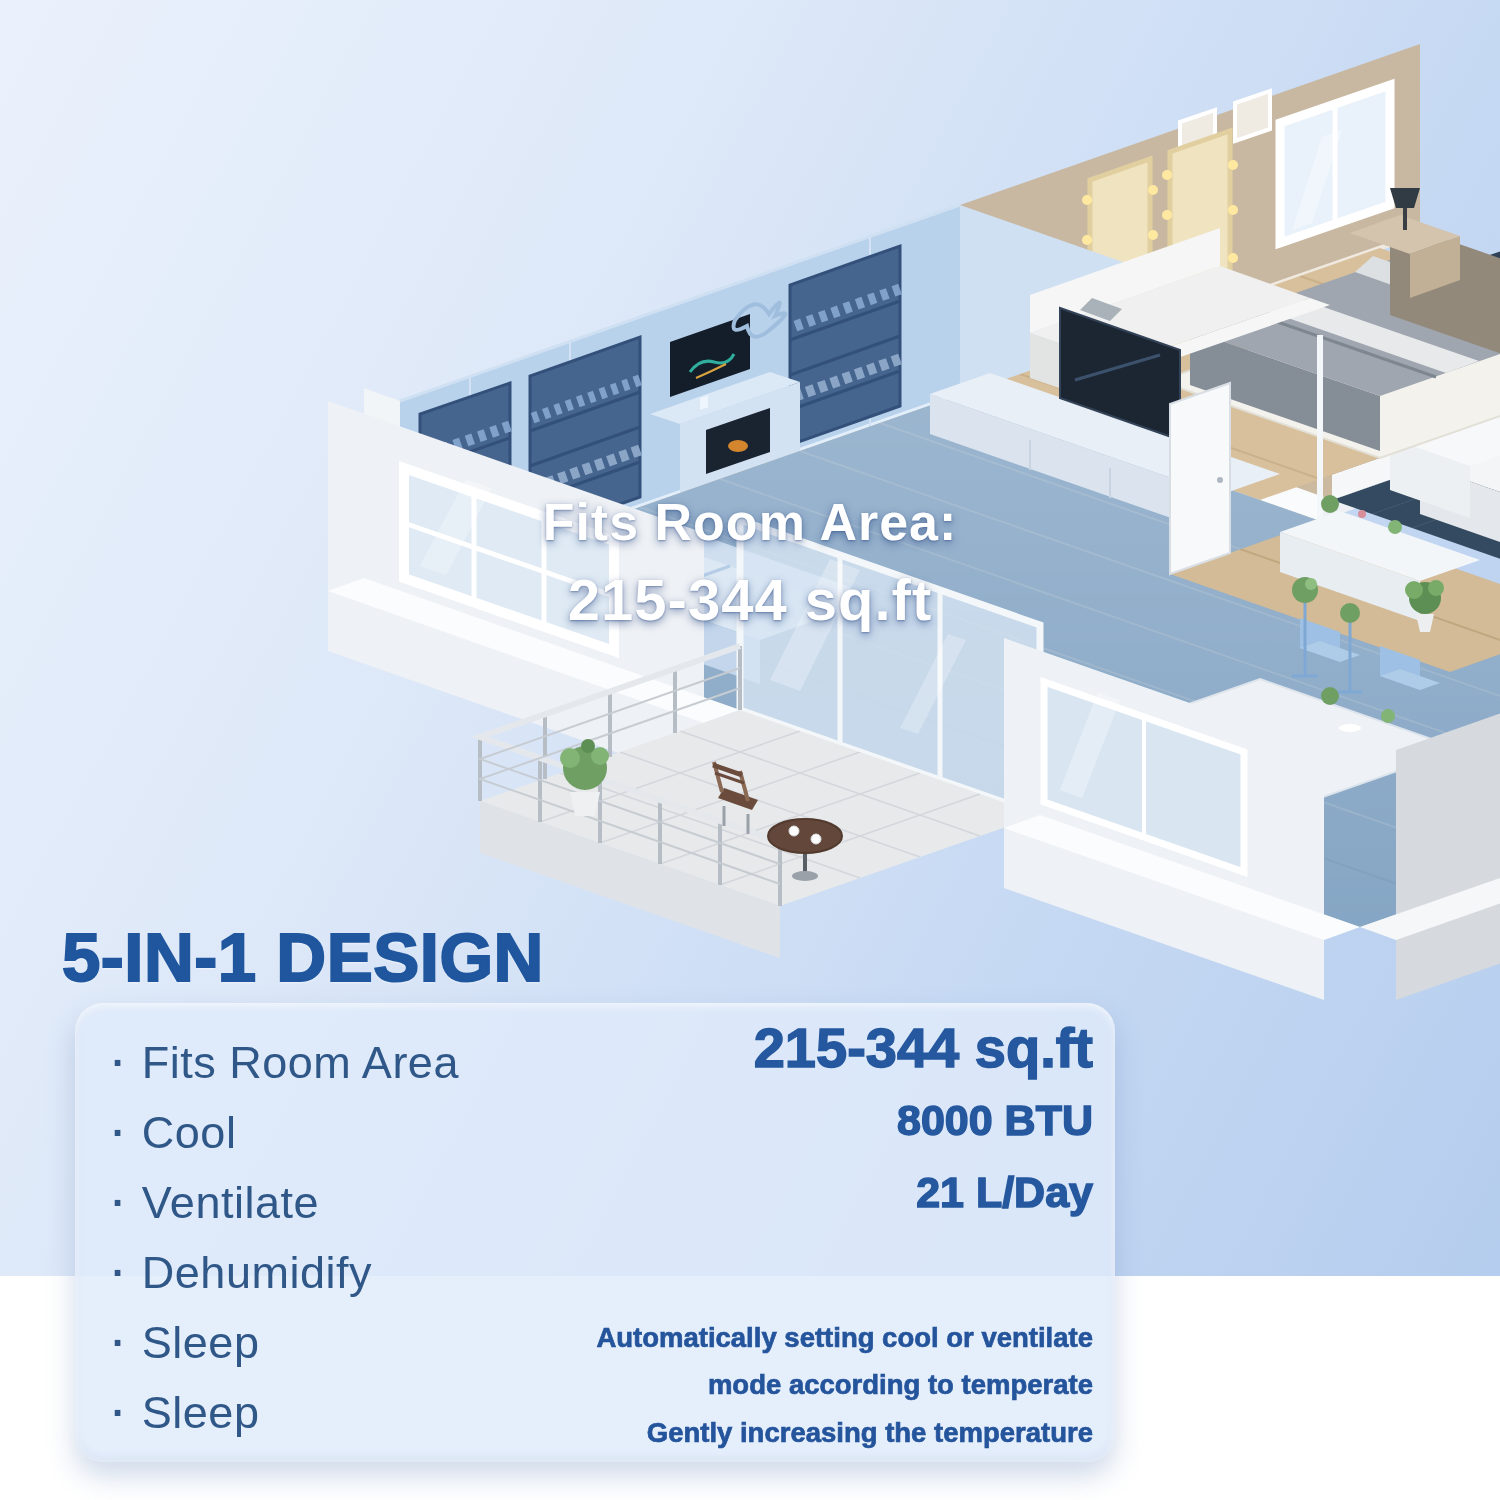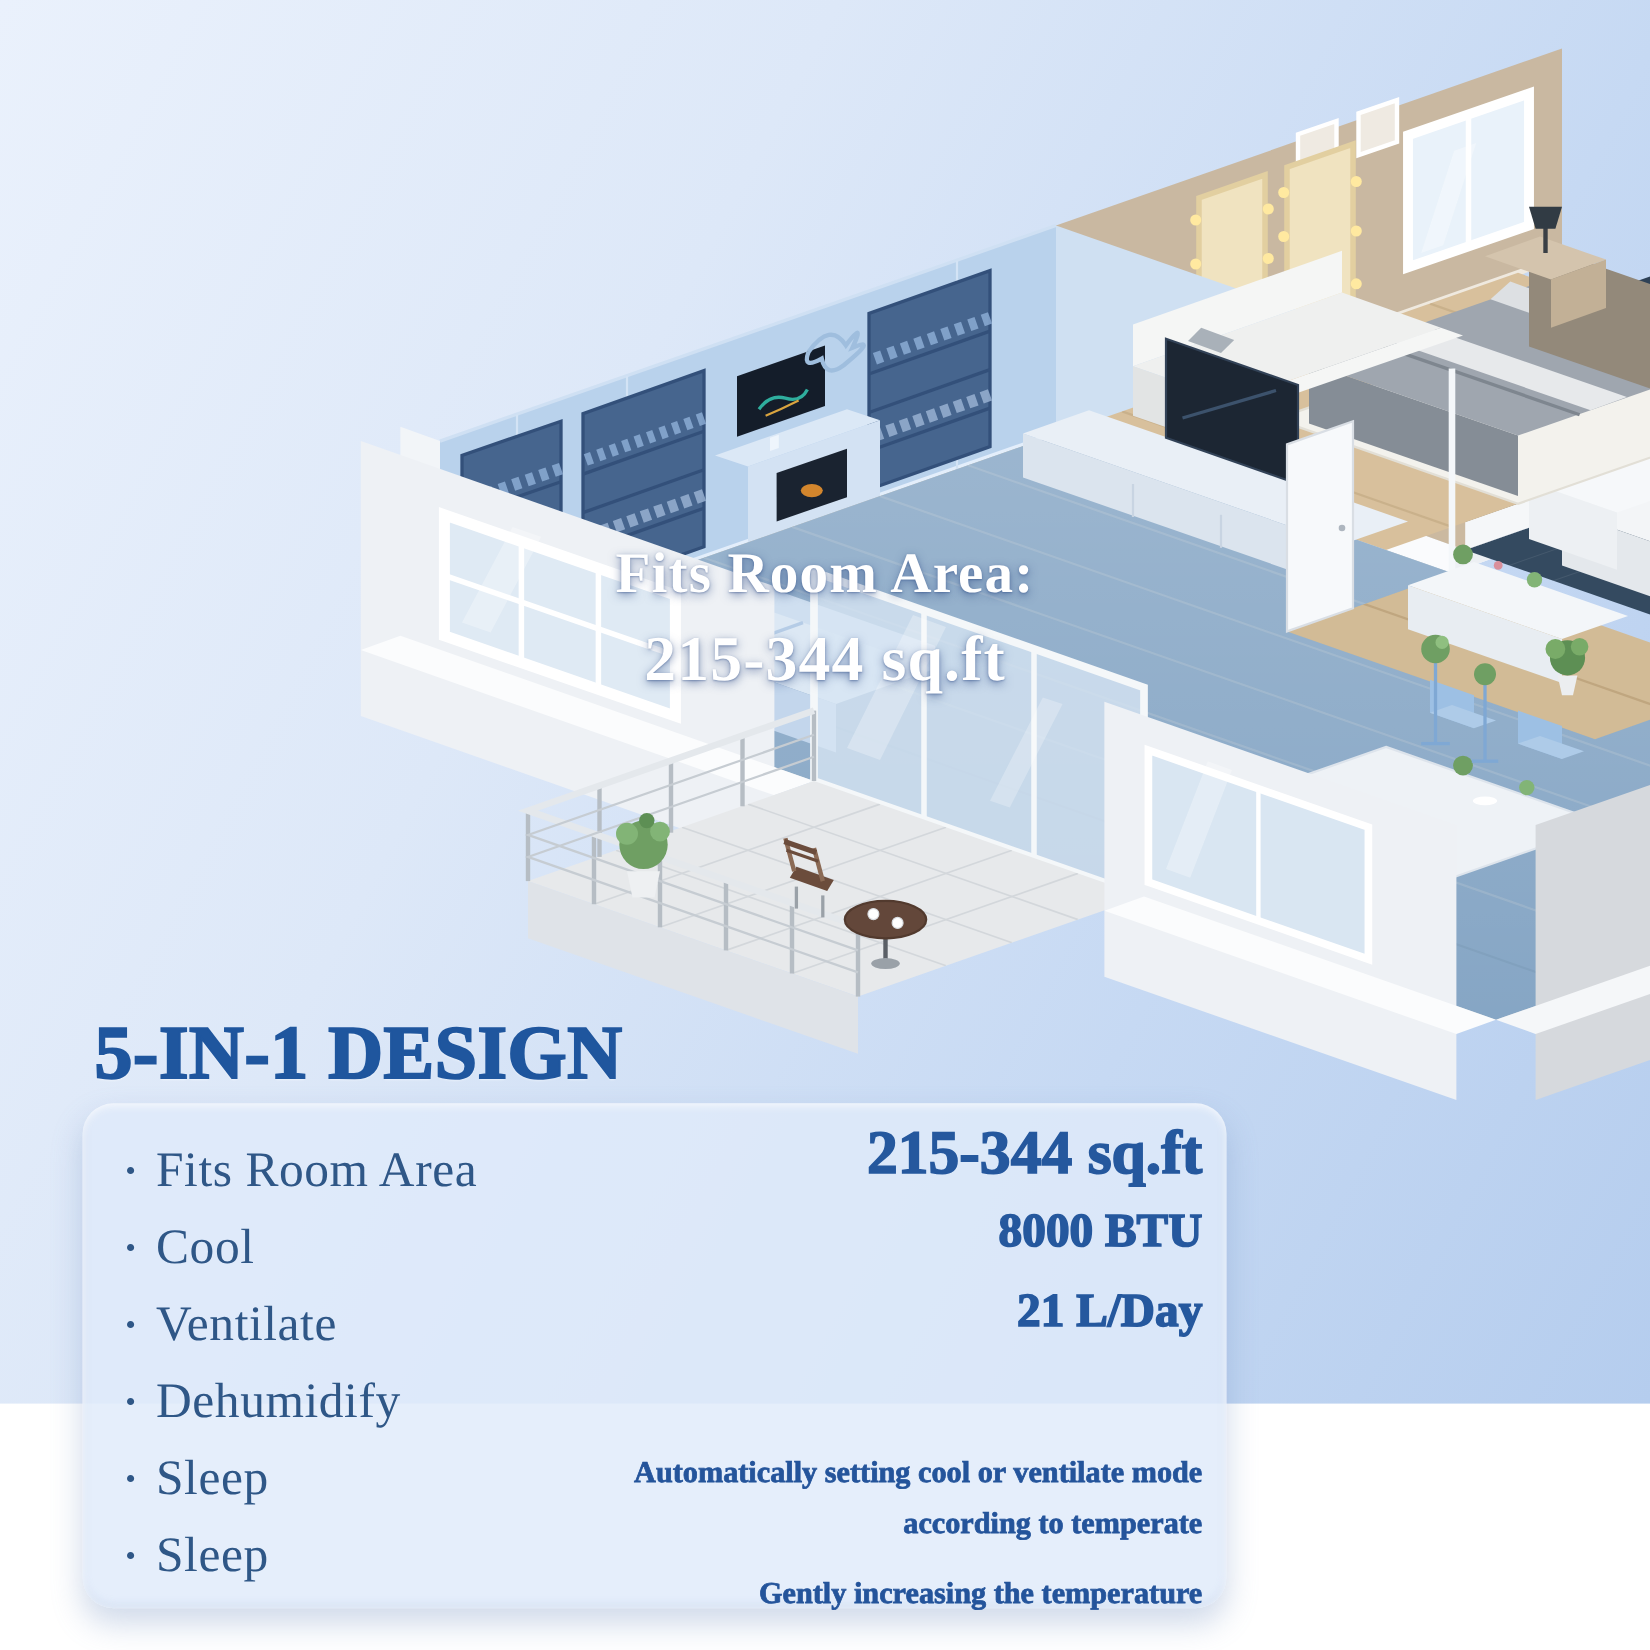--- a/index.html
+++ b/index.html
@@ -1,43 +1,43 @@
 <!DOCTYPE html>
 <html><head>
 <meta charset="utf-8">
 <style>
   html,body{margin:0;padding:0;width:1500px;height:1500px;overflow:hidden;
     font-family:"Liberation Sans", sans-serif;}
   .stage{position:relative;width:1500px;height:1276px;
-    background:linear-gradient(118deg,#eaf1fc 0%,#dde8f8 35%,#c6d9f3 70%,#b5cdee 100%);font-family:Liberation Serif, serif;}
+    background:linear-gradient(118deg,#eaf1fc 0%,#dde8f8 35%,#c6d9f3 70%,#b5cdee 100%);}
   svg.scene{position:absolute;left:0;top:0;}
   .floor-label{position:absolute;left:430px;top:492px;width:640px;text-align:center;
     color:#ffffff;font-weight:bold;
     text-shadow:0 3px 9px rgba(40,70,130,.55),0 1px 2px rgba(40,70,130,.45);}
   .floor-label .l1{font-size:52px;letter-spacing:1px;}
   .floor-label .l2{font-size:58px;margin-top:14px;letter-spacing:1px;}
   .heading{position:absolute;left:62px;top:918px;font-size:69px;font-weight:bold;
     color:#1f569e;-webkit-text-stroke:2px #1f569e;letter-spacing:.5px;
-    text-shadow:0 2px 2px rgba(255,255,255,.5);margin-left:24px;}
+    text-shadow:0 2px 2px rgba(255,255,255,.5);}
   .panel{position:absolute;left:75px;top:1003px;width:1040px;height:459px;
     border-radius:28px;background:rgba(223,234,250,.82);
     box-shadow:0 14px 28px rgba(110,140,190,.32), inset 0 2px 8px rgba(255,255,255,.85),
       inset 0 -3px 8px rgba(150,175,215,.25);}
   .feature-list{position:absolute;left:112px;top:1028px;list-style:none;margin:0;padding:0;}
   .feature-list li{height:70px;display:flex;align-items:center;
     font-size:45px;color:#2f5787;letter-spacing:.5px;}
   .feature-list .bullet{margin-right:16px;font-weight:bold;font-size:40px;}
   .specs{position:absolute;top:1012px;right:407px;text-align:right;color:#25589e;
     font-weight:bold;-webkit-text-stroke:1.5px #25589e;}
   .spec{font-size:43px;line-height:72px;}
   .spec-0{font-size:56px;}
   .notes{position:absolute;top:1314px;right:407px;width:520px;text-align:right;
     color:#24549b;font-weight:bold;}
   .note{font-size:27.5px;line-height:47px;-webkit-text-stroke:.7px #24549b;}
-  .note-2{margin-top:16px;}
+  .note-2{margin-top:1px;}
 </style>
 </head>
 <body>
 
 <div class="stage">
 
 <svg class="scene" width="1500" height="1500" viewBox="0 0 1500 1500">
   <defs>
     <clipPath id="clipBlue">
       <polygon points="960,395 1320,521 1170,574 1450,672 1600,619 1920,731 1360,927 400,591"></polygon>

